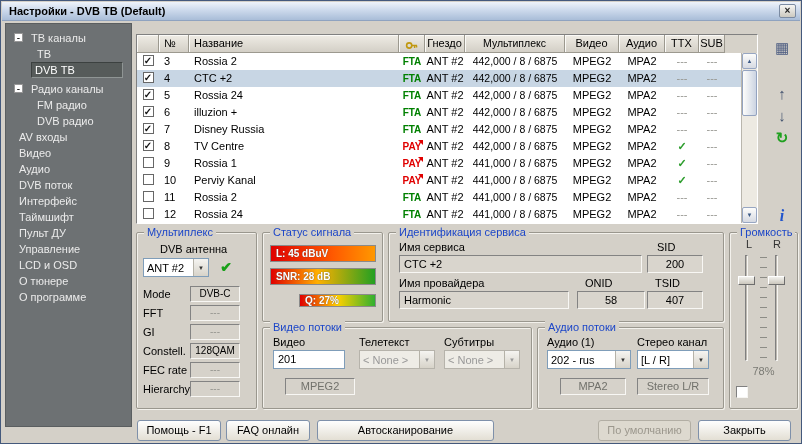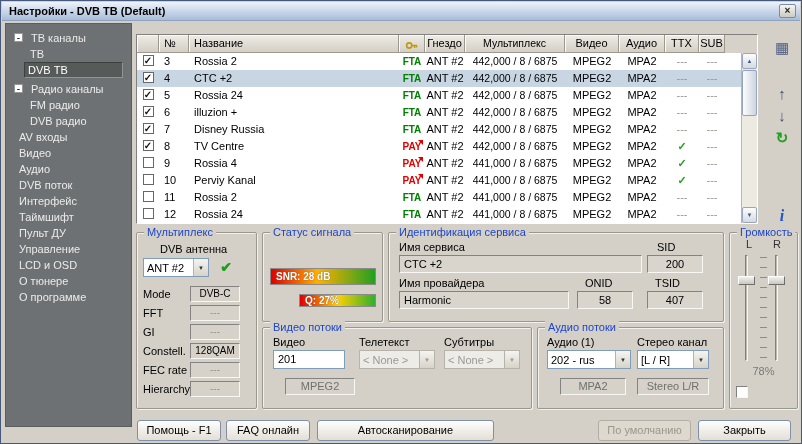--- a/index.html
+++ b/index.html
@@ -15,21 +15,21 @@
   .close-btn { margin-left: auto; width: 17px; height: 14px; background: linear-gradient(#f6f6f4,#ccc9c0);
                border: 1px solid #7b8ba2; border-radius: 2px; font-size: 10px; line-height: 11px;
                text-align: center; color: #222; font-weight: bold; }
 
   
   .sidebar { position: absolute; left: 4px; top: 22px; width: 127px; height: 404px;
              background: var(--sidebar_bg,#6d7173); border: 1px solid #5a5e60; padding-top: 6px; overflow: hidden; }
   .tree-item { position: relative; height: 16px; line-height: 16px; color: #ebebeb; white-space: nowrap; }
   .tree-item.group { padding-left: 22px; margin-top: 3px; }
   .tree-item.group:first-child { margin-top: 0; }
-  .tree-item.child { padding-left: 21px; }
+  .tree-item.child { padding-left: 28px; }
   .tree-item.item  { padding-left: 10px; }
   .tree-item .tbox { position: absolute; left: 8px; top: 3px; width: 9px; height: 9px; background: #fff;
                      border: 1px solid #979797; color: #000; font-size: 10px; line-height: 7px; text-align: center; }
   .tree-item .tlabel { padding: 0 3px; }
   .tree-item.sel .tlabel { display: block; margin-left: -3px; margin-right: 8px; background: #565b5a;
                            border: 1px solid #3c4140; border-right-color: #8f9594; border-bottom-color: #8f9594;
                            color: #fff; height: 16px; line-height: 14px; }
 
   
   .table { position: absolute; left: 135px; top: 33px; width: 622px; height: 190px;
@@ -271,21 +271,21 @@
           <div class="td c-socket">ANT #2</div>
           <div class="td c-mux">442,000 / 8 / 6875</div>
           <div class="td c-video">MPEG2</div>
           <div class="td c-audio">MPA2</div>
           <div class="td c-ttx ok">✓</div>
           <div class="td c-sub dim">---</div>
         </div>
         <div class="trow">
           <div class="td c-check"><span class="cb"></span></div>
           <div class="td c-num">9</div>
-          <div class="td c-name">Rossia 4</div>
+          <div class="td c-name">Rossia 1</div>
           <div class="td c-key pay">PAY<i class="corner"></i></div>
           <div class="td c-socket">ANT #2</div>
           <div class="td c-mux">441,000 / 8 / 6875</div>
           <div class="td c-video">MPEG2</div>
           <div class="td c-audio">MPA2</div>
           <div class="td c-ttx ok">✓</div>
           <div class="td c-sub dim">---</div>
         </div>
         <div class="trow">
           <div class="td c-check"><span class="cb"></span></div>
@@ -368,35 +368,36 @@
         </div>
         <div class="mx-row">
           <span class="mx-label">Hierarchy</span>
           <span class="mx-value dim">---</span>
         </div>
       </div>
   </div>
 
   <div class="groupbox signal-group">
     <span class="glegend">Статус сигнала</span>
+    <div class="sigbar bar-level">L: 45 dBuV</div>
     <div class="sigbar bar-snr">SNR: 28 dB</div>
     <div class="sigbar bar-q">Q: 27%</div>
   </div>
 
   <div class="groupbox service-group">
     <span class="glegend">Идентификация сервиса</span>
     <span class="plabel" style="left:10px;top:8px">Имя сервиса</span>
     <span class="plabel" style="left:268px;top:8px">SID</span>
     <div class="field" style="left:10px;top:22px;width:243px">CTC +2</div>
     <div class="field center" style="left:258px;top:22px;width:56px">200</div>
     <span class="plabel" style="left:10px;top:44px">Имя провайдера</span>
     <span class="plabel" style="left:196px;top:44px">ONID</span>
     <span class="plabel" style="left:266px;top:44px">TSID</span>
     <div class="field" style="left:10px;top:58px;width:170px">Harmonic</div>
-    <div class="field center" style="left:188px;top:58px;width:56px">58</div>
+    <div class="field center" style="left:188px;top:58px;width:68px">58</div>
     <div class="field center" style="left:258px;top:58px;width:56px">407</div>
   </div>
 
   <div class="groupbox video-group">
     <span class="glegend">Видео потоки</span>
     <span class="plabel" style="left:10px;top:8px">Видео</span>
     <span class="plabel" style="left:96px;top:8px">Телетекст</span>
     <span class="plabel" style="left:181px;top:8px">Субтитры</span>
     <div class="textinput" style="left:10px;top:22px;width:72px">201</div>
     <div class="select disabled" style="left:96px;top:22px;width:76px">

